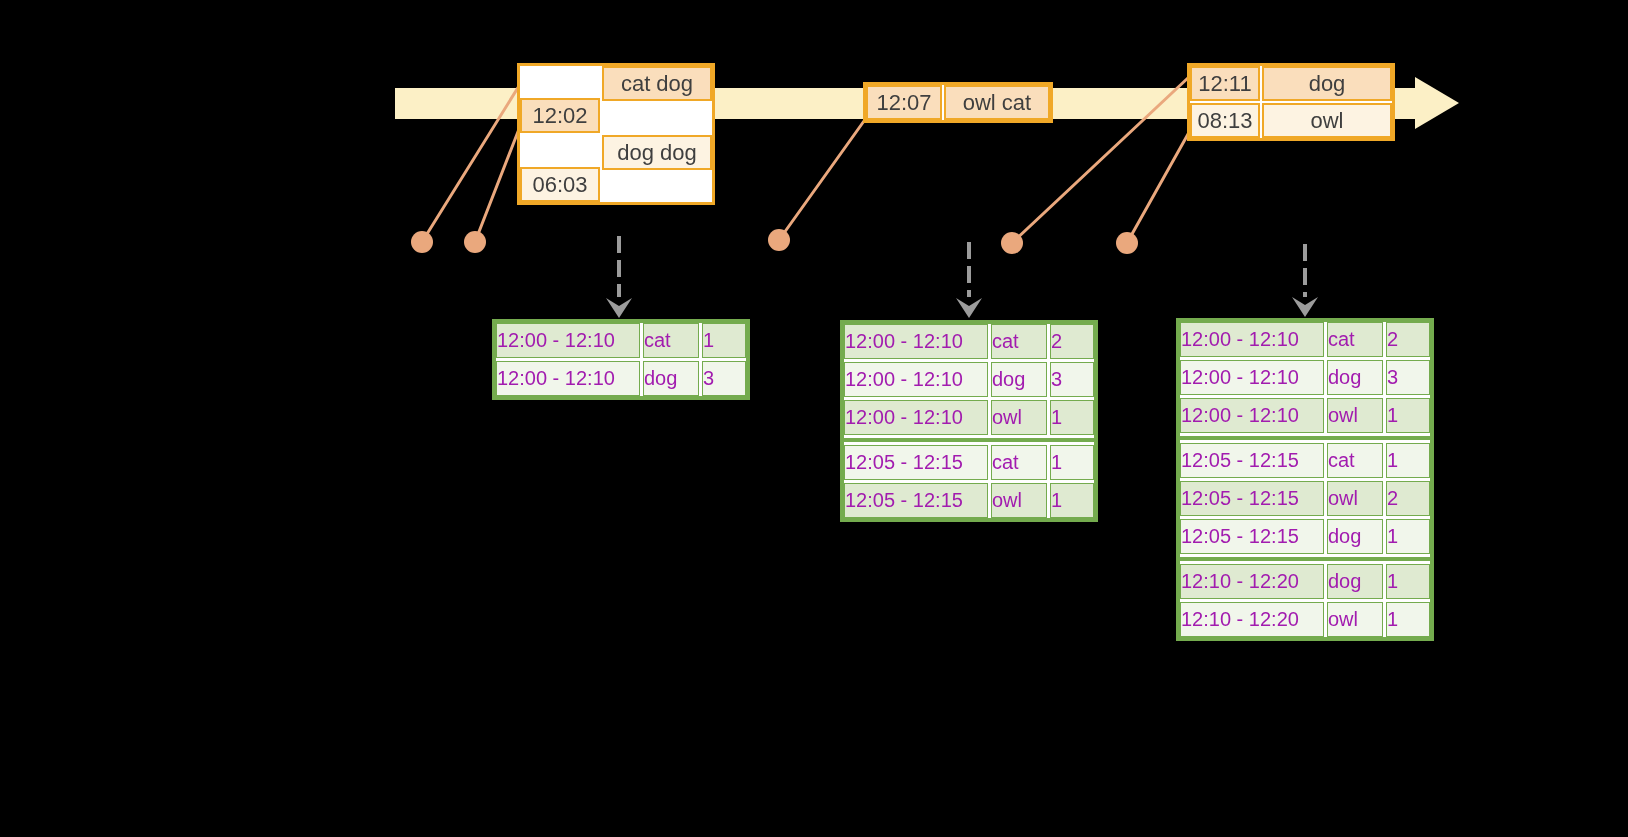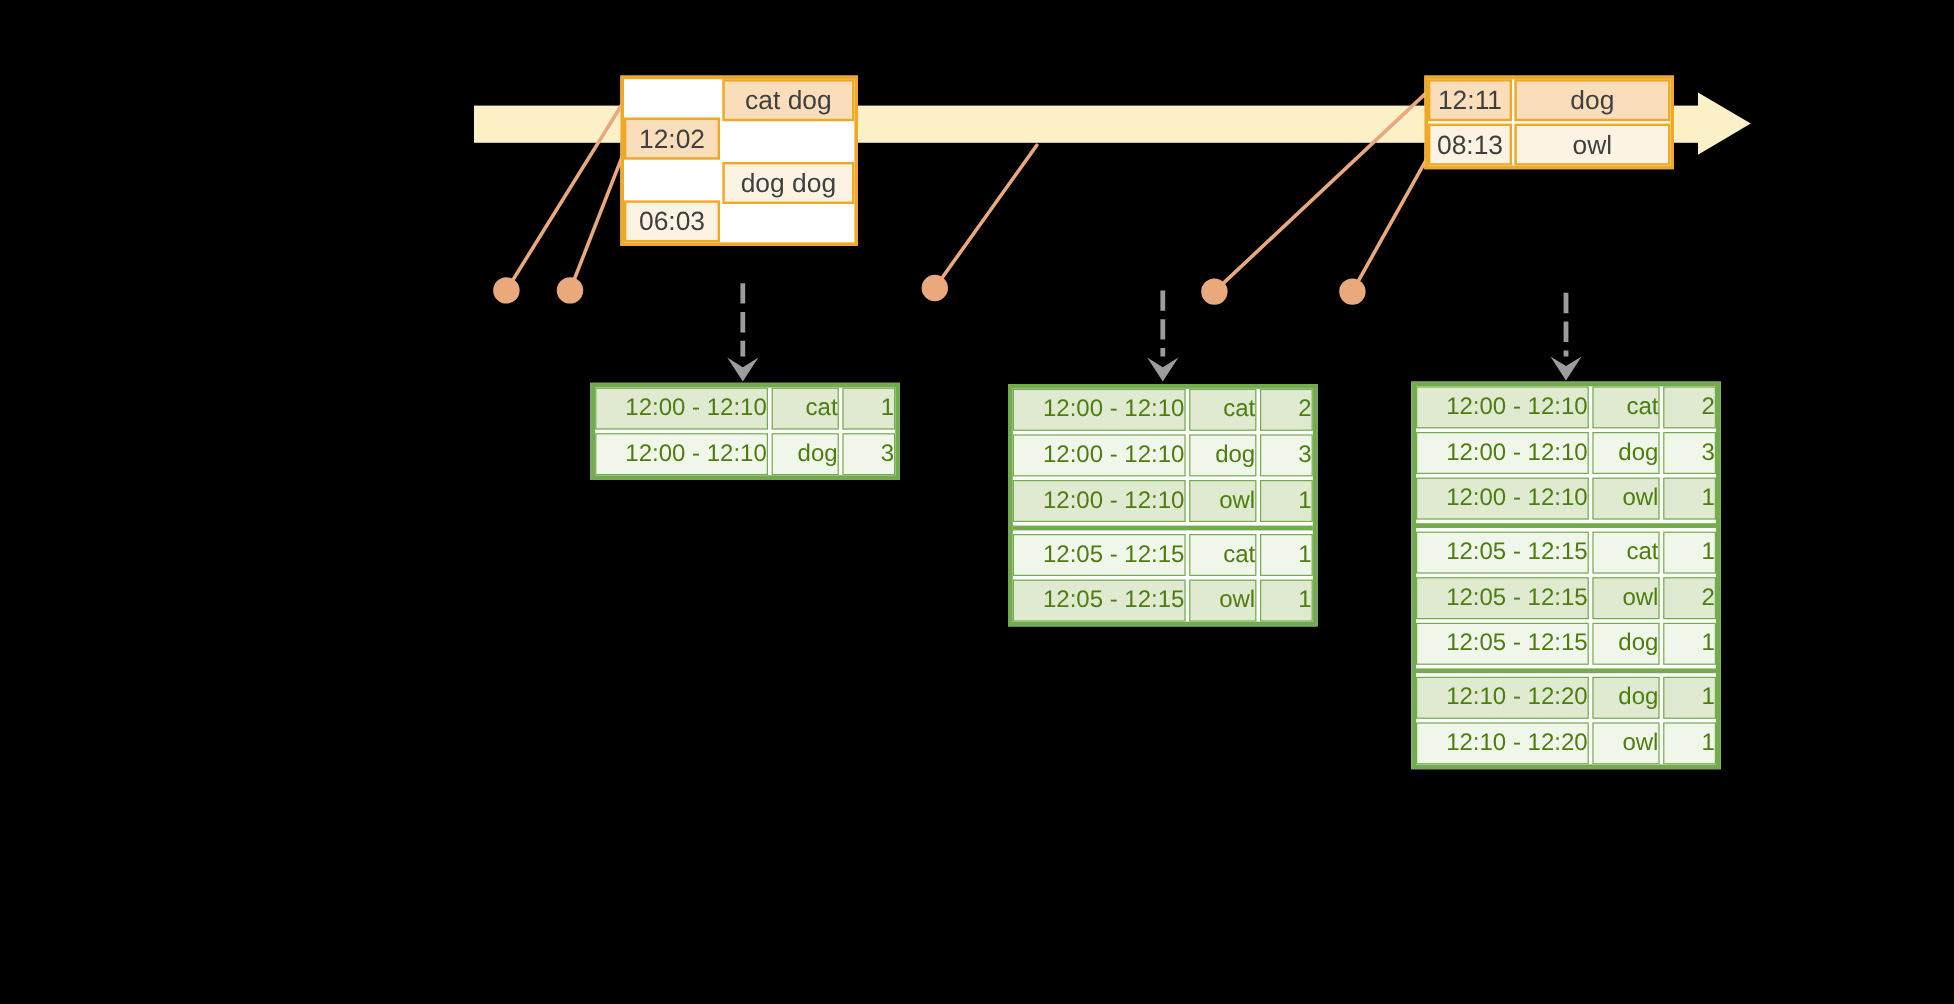--- a/index.html
+++ b/index.html
@@ -23,22 +23,22 @@
   .et1 { left:517px; top:63px; }  .et1 .time { width:76px;margin-top:32px; } .et1 .txt { width:106px; }
   .et2 { left:863px; top:82px; }  .et2 .time { width:72px; } .et2 .txt { width:102px; }
   .et3 { left:1187px; top:63px;align-items:flex-end; } .et3 .time { width:66px; } .et3 .txt { width:126px; }
 
   
   .gtable { position:absolute; border:4px solid #74AB4E; background:#fff;
             display:flex; flex-direction:column; z-index:3; }
   .grow { display:flex; gap:3px; }
   .grow + .grow { margin-top:3px; }
   .grow.group { border-top:4px solid #74AB4E; padding-top:3px; }
-  .gcell { border:1px solid #74AB4E; height:33px; line-height:33px; text-align:right;
-           font-size:20px; color:#4d7c0f; }
+  .gcell { border:1px solid #74AB4E; height:33px; line-height:33px; text-align:left;
+           font-size:20px; color:#a21caf; }
   .gcell.win { width:142px; }
   .gcell.key { width:54px; }
   .gcell.cnt { width:42px; }
   .fill-a { background:#DFEAD1; }
   .fill-b { background:#F1F6EB; }
   .gt1 { left:492px;  top:319px; }
   .gt2 { left:840px;  top:320px; }
   .gt3 { left:1176px; top:318px; }
 </style>
 </head>
@@ -84,20 +84,26 @@
     <div class="erow">
       <div class="ecell time fill-peach">12:02</div>
       <div class="ecell txt fill-peach">cat dog</div>
     </div>
     <div class="erow">
       <div class="ecell time fill-cream">06:03</div>
       <div class="ecell txt fill-cream">dog dog</div>
     </div>
   </div>
 
+  <div class="etable et2">
+    <div class="erow">
+      <div class="ecell time fill-peach">12:07</div>
+      <div class="ecell txt fill-peach">owl cat</div>
+    </div>
+  </div>
 
   <div class="etable et3">
     <div class="erow">
       <div class="ecell time fill-peach">12:11</div>
       <div class="ecell txt fill-peach">dog</div>
     </div>
     <div class="erow">
       <div class="ecell time fill-cream">08:13</div>
       <div class="ecell txt fill-cream">owl</div>
     </div>

